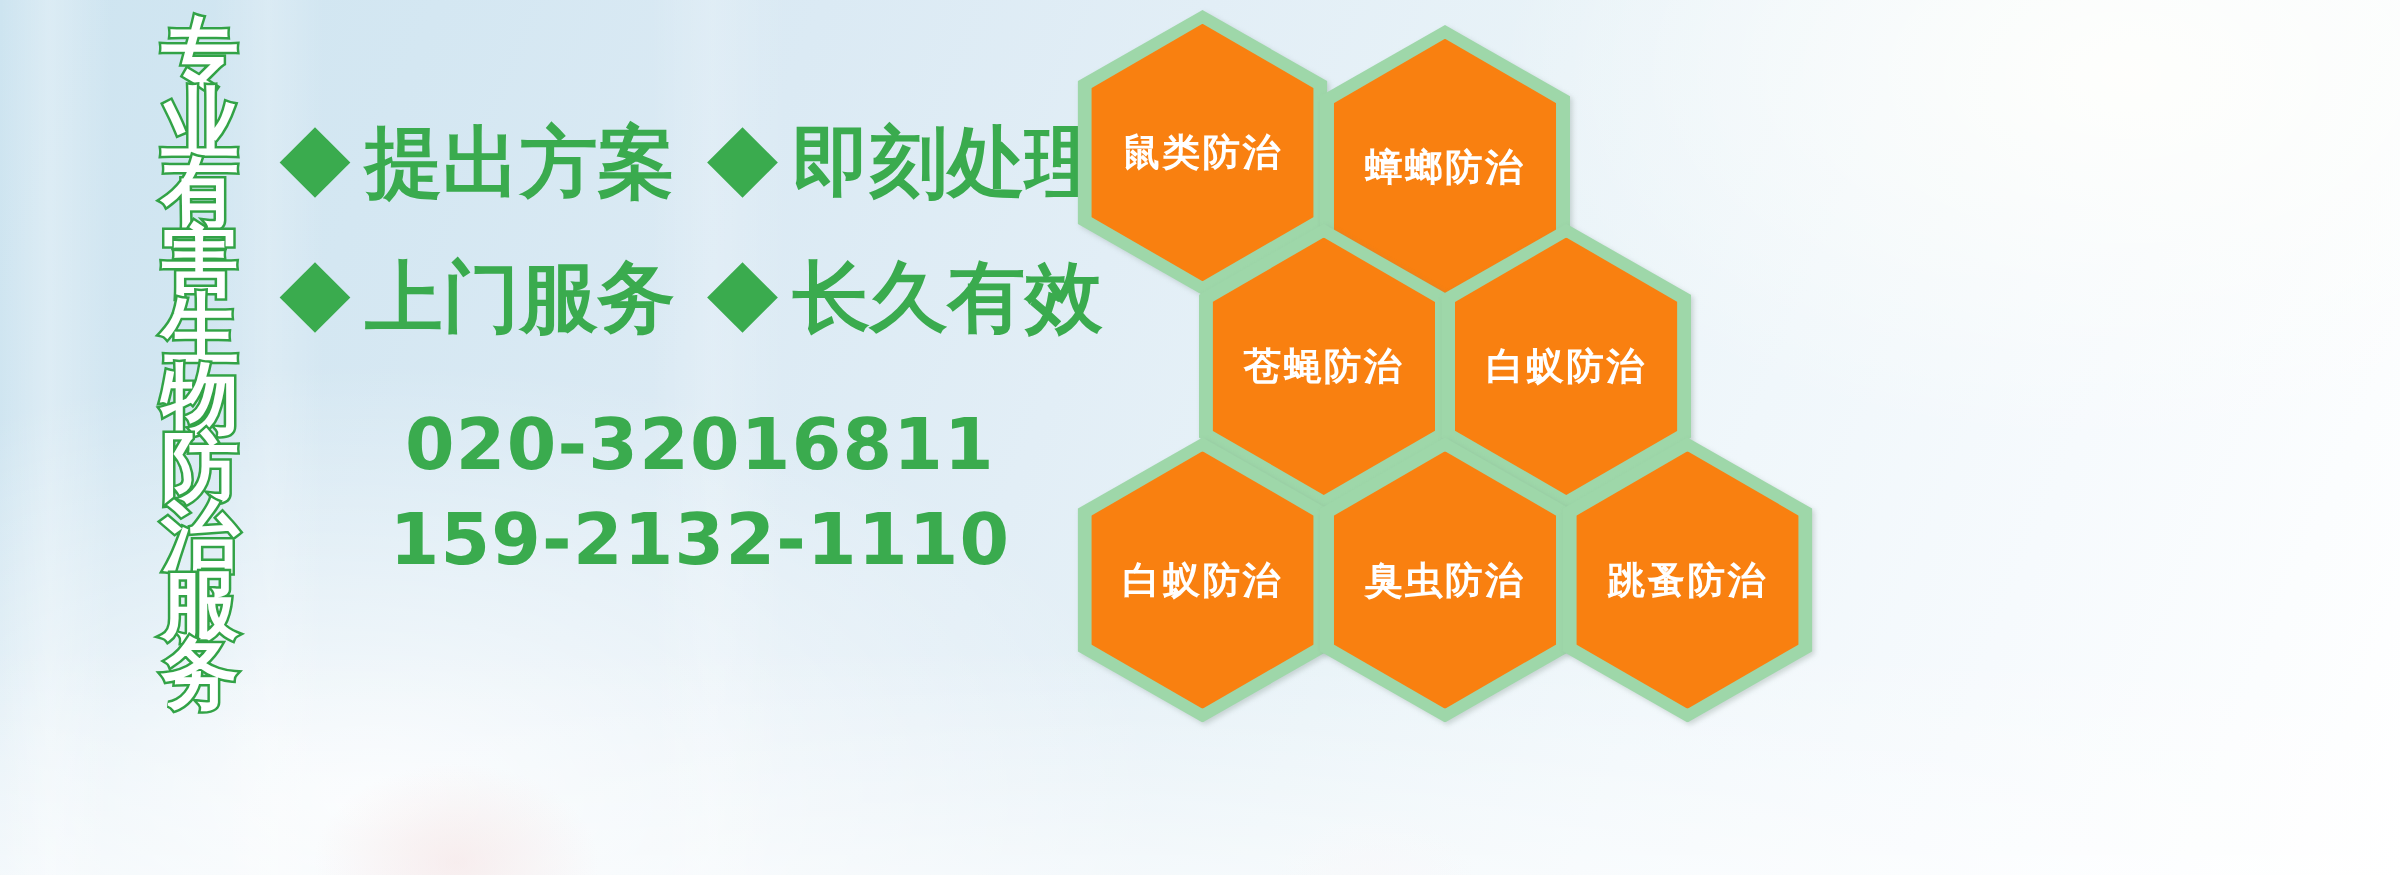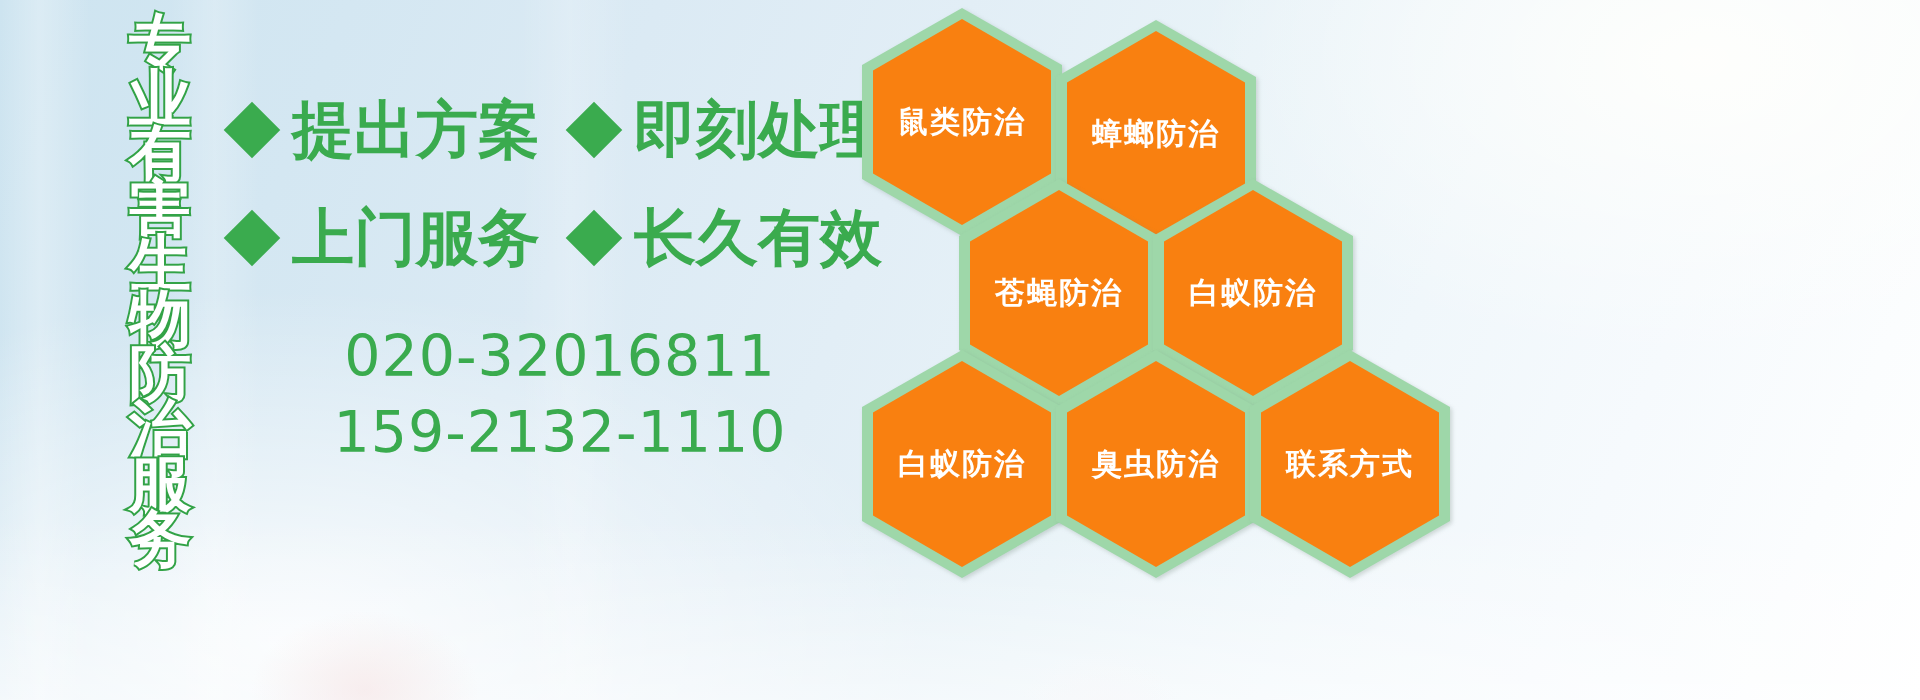--- a/index.html
+++ b/index.html
@@ -119,21 +119,21 @@
     font-family: "DejaVu Sans", sans-serif;
   }
   #contact-title {
     font-size: 50px;
     font-weight: bold;
     letter-spacing: 2px;
     line-height: 66px;
   }
   .contact-phone {
     font-size: 57px;
-    font-weight: normal;
+    font-weight: bold;
     line-height: 76px;
     letter-spacing: 1px;
   }
 
   
   #hex-grid {
     position: absolute;
     left: 862px;
     top: 0px;
     width: 600px;
@@ -259,17 +259,17 @@
 
     <div class="hex" id="hex-6">
       <div class="hex-bg"></div>
       <div class="hex-inner"></div>
       <span class="hex-label">臭虫防治</span>
     </div>
 
     <div class="hex" id="hex-7">
       <div class="hex-bg"></div>
       <div class="hex-inner"></div>
-      <span class="hex-label">联系方式</span>
+      <span class="hex-label">跳蚤防治</span>
     </div>
 
   </div>
 </div>
 
 </body></html>

